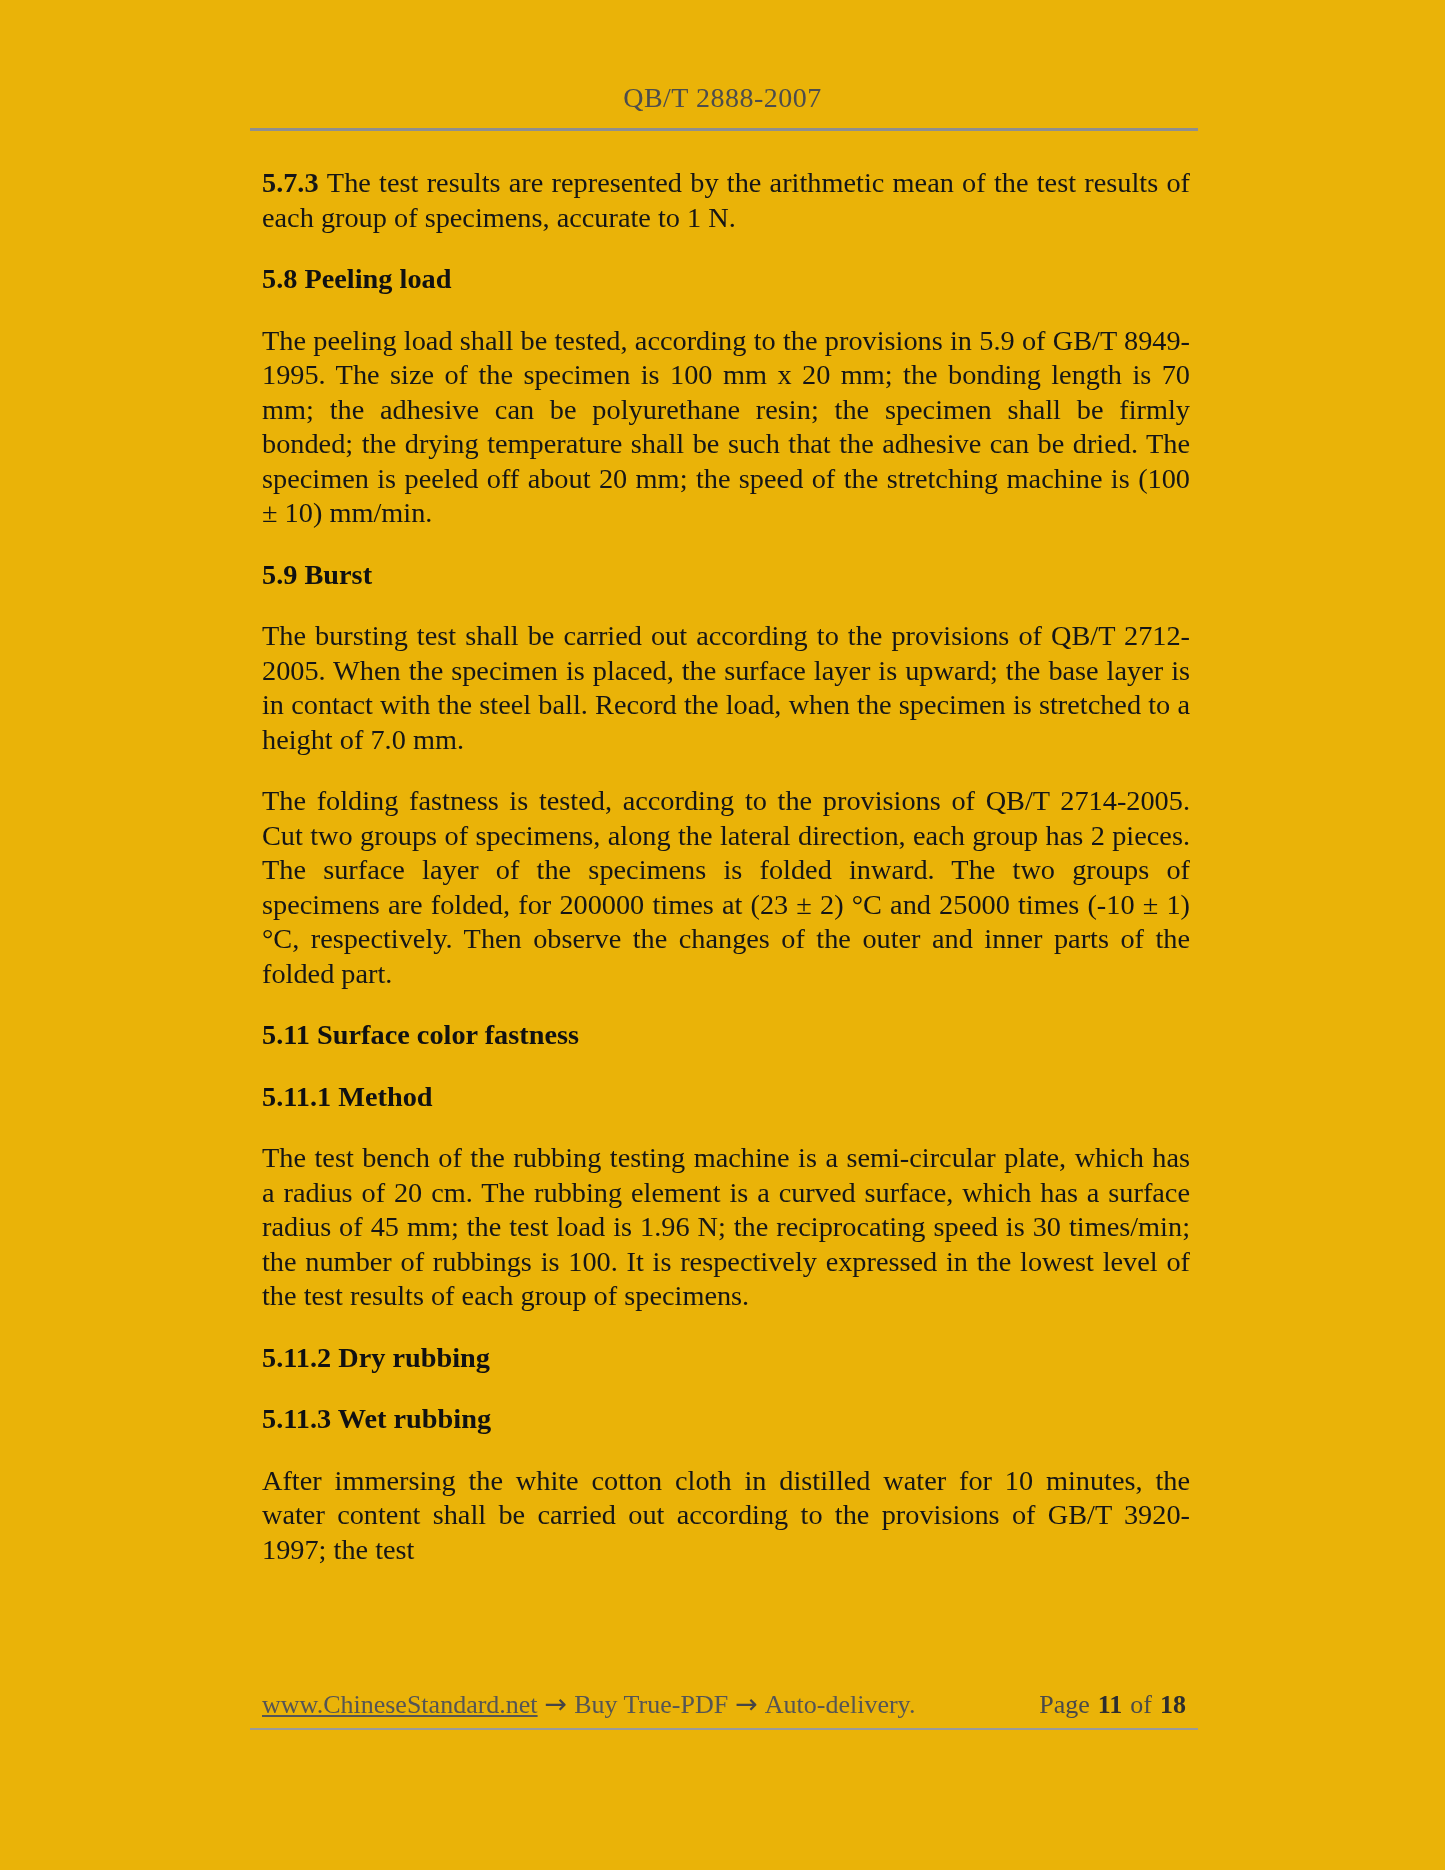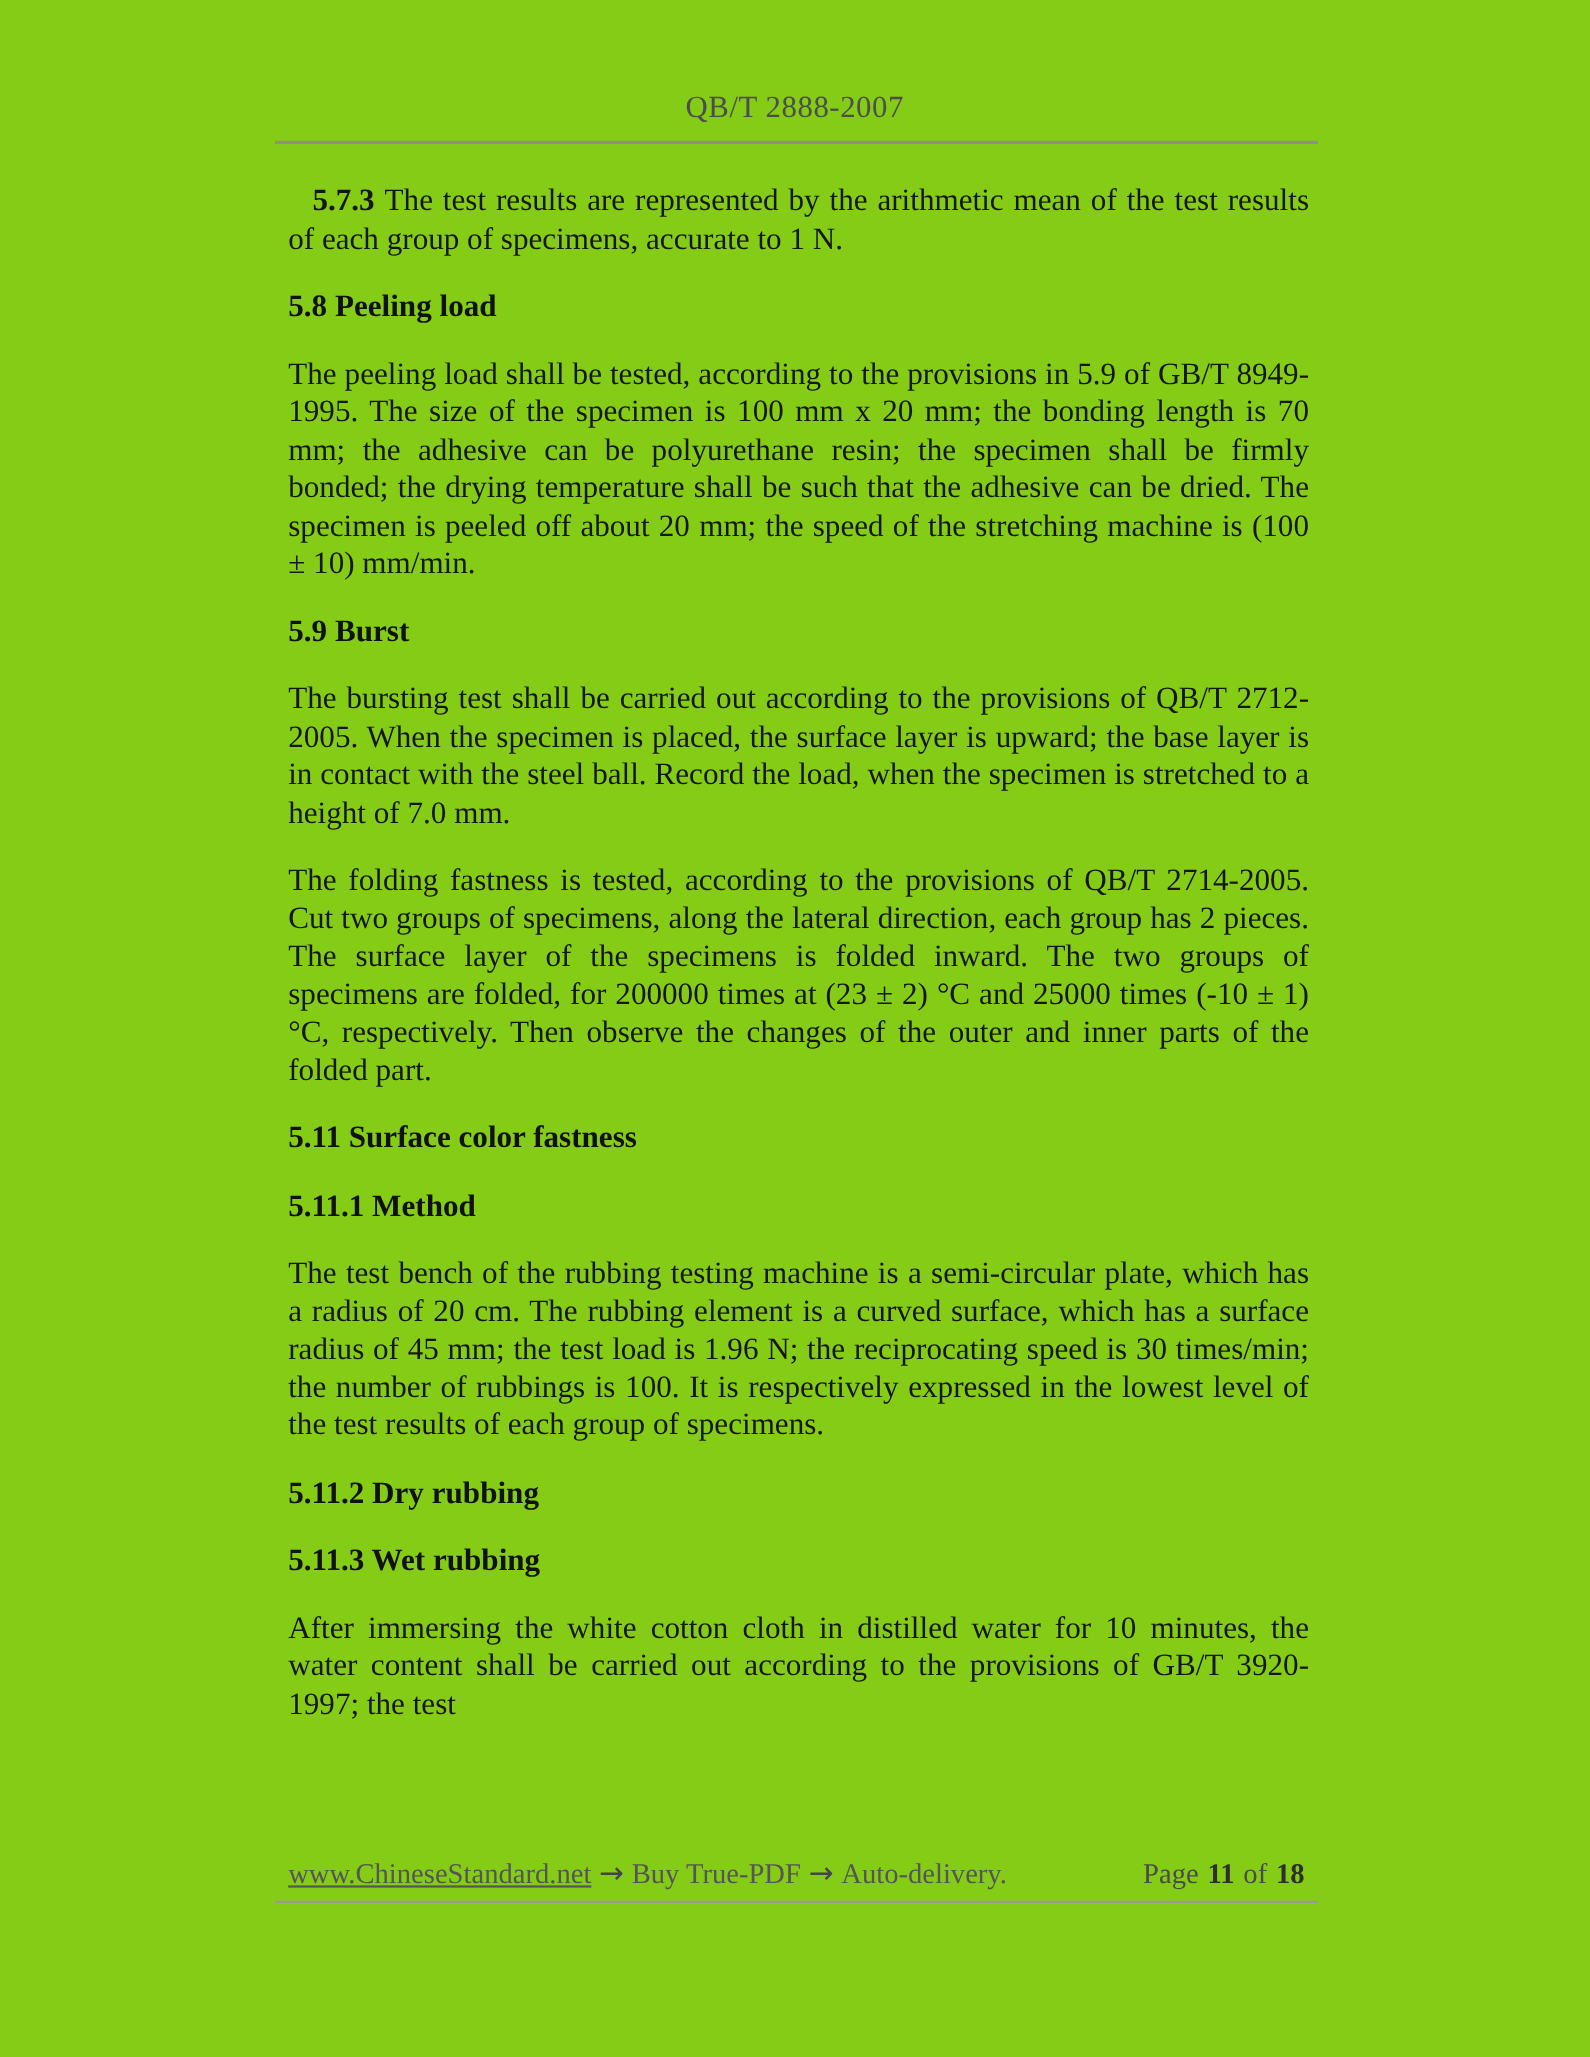--- a/index.html
+++ b/index.html
@@ -1,20 +1,20 @@
 <!DOCTYPE html>
 <html><head>
 <meta charset="utf-8">
 <style>
   html, body { margin: 0; padding: 0; background: #ffffff; }
   .page {
     position: relative;
     width: 1445px;
     height: 1870px;
-    background: #84cc16;
+    background: #eab308;
     font-family: "Liberation Serif", "DejaVu Serif", serif;
     overflow: hidden;
   }
   .doc-title {
     position: absolute;
     top: 82px;
     left: 0;
     width: 1445px;
     text-align: center;
     font-size: 28px;
@@ -43,21 +43,21 @@
     text-align: justify;
     text-justify: inter-word;
   }
   .doc-body h3.heading {
     margin: 0 0 27px 0;
     font-size: 28.3px;
     line-height: 34.5px;
     font-weight: bold;
     color: #111111;
   }
-  .doc-body strong.lead { font-weight: bold; margin-left: 22px; }
+  .doc-body strong.lead { font-weight: bold; }
   .footer-rule {
     position: absolute;
     top: 1728px;
     left: 250px;
     width: 948px;
     height: 2px;
     background: #9a9a9a;
   }
   .footer-row {
     position: absolute;

